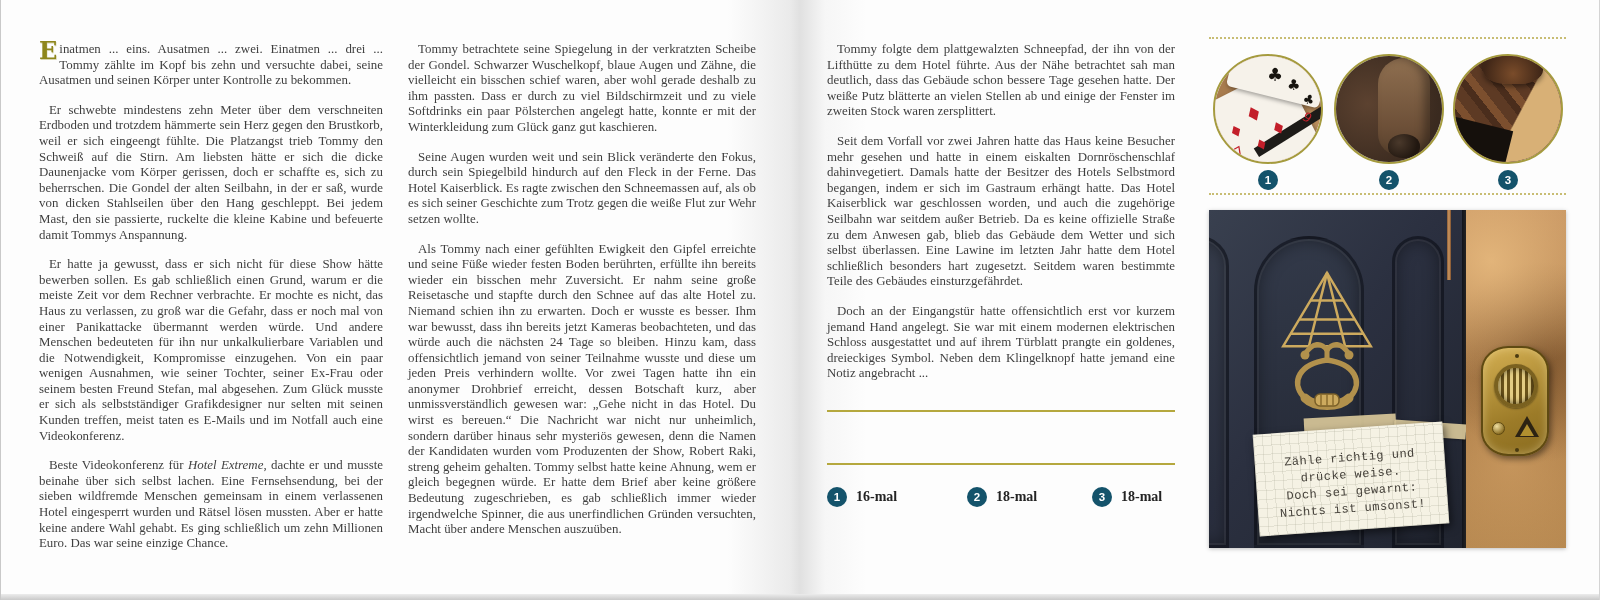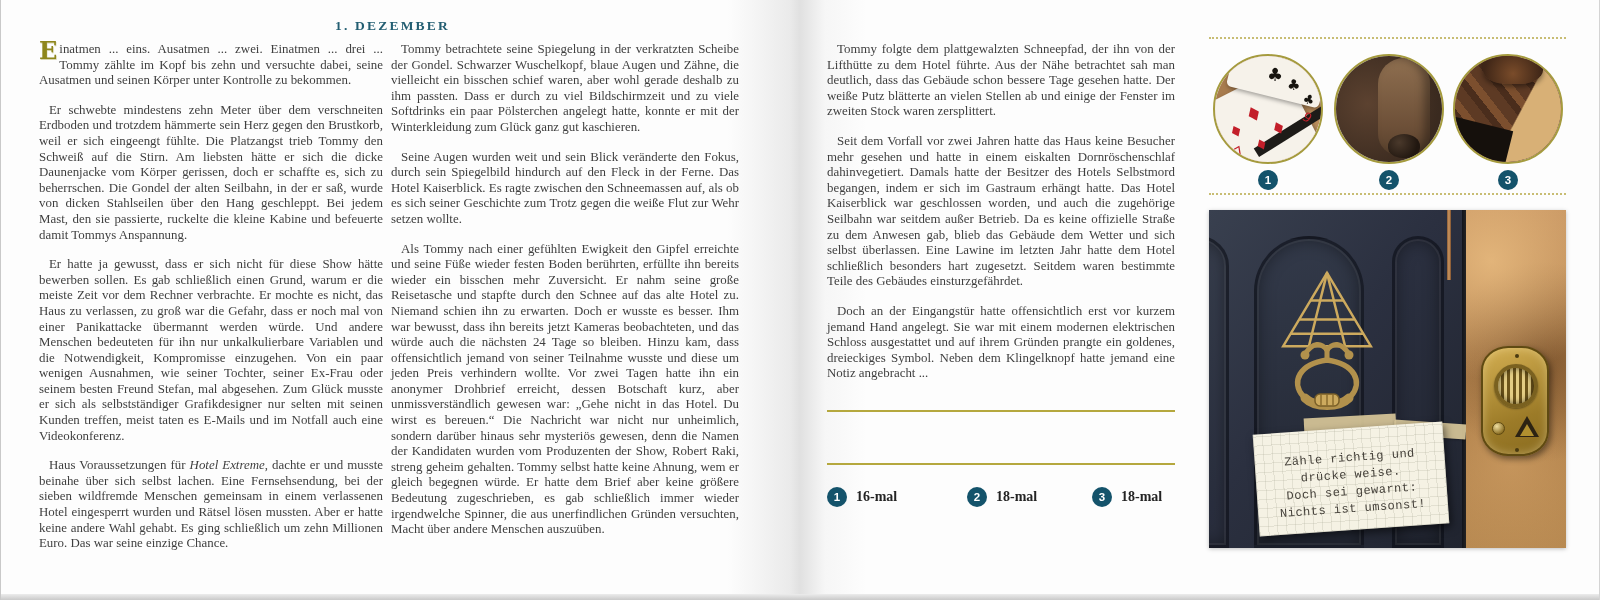--- a/index.html
+++ b/index.html
@@ -14,21 +14,21 @@
     background:linear-gradient(90deg, rgba(120,120,120,0) 0%, rgba(120,120,120,0.14) 45%, rgba(110,110,110,0.20) 52%, rgba(120,120,120,0.05) 70%, rgba(120,120,120,0) 100%);
   }
   .page-bottom-edge { position:absolute; left:0; bottom:0; width:100%; height:6px; background:linear-gradient(#ececec,#c9c9c9); }
 
   .date-heading {
     position:absolute; left:38px; top:18px; width:707px; text-align:center;
     font-weight:bold; font-size:13.5px; letter-spacing:2.2px; color:#235e72;
   }
   .col { position:absolute; top:42px; width:348px; font-size:12.9px; line-height:15.6px; text-align:justify; }
   .col-1 { left:38px; width:344px; }
-  .col-2 { left:390px; }
+  .col-2 { left:407px; }
   .col-3 { left:826px;font-family:Liberation Serif, serif; }
   .col p { margin:0 0 14px 0; text-indent:10px; }
   .col p.p-drop { text-indent:0; }
   .dropcap {
     float:left; font-size:24px; line-height:16px; font-weight:bold; color:#8e861c;
     font-family:"DejaVu Serif", serif; margin:1px 2px 0 0; text-shadow:0.5px 0.5px 0 rgba(142,134,28,0.35);
   }
 
   .rule { position:absolute; left:826px; width:348px; height:2px; background:#b5a83e; }
   .rule-top { top:410px; }
@@ -121,39 +121,38 @@
     border-left:7px solid transparent; border-right:7px solid transparent; border-bottom:12px solid #b1902f; }
   .screw { position:absolute; width:4px; height:4px; border-radius:50%; background:#4a3a10; left:32px; }
   .screw-top { top:6px; } .screw-bot { top:100px; }
 </style>
 </head>
 <body>
 
 <div class="spread">
   <div class="gutter"></div>
 
-  <div class="date-heading">1. DEZEMBER</div>
 
   <div class="col col-1">
     <p class="p-drop"><span class="dropcap">E</span><span>inatmen ... eins. Ausatmen ... zwei. Einatmen ... drei ... Tommy zählte im Kopf bis zehn und versuchte dabei, seine Ausatmen und seinen Körper unter Kontrolle zu bekommen.</span></p>
     <p>Er schwebte mindestens zehn Meter über dem verschneiten Erdboden und trotzdem hämmerte sein Herz gegen den Brustkorb, weil er sich eingeengt fühlte. Die Platzangst trieb Tommy den Schweiß auf die Stirn. Am liebsten hätte er sich die dicke Daunenjacke vom Körper gerissen, doch er schaffte es, sich zu beherrschen. Die Gondel der alten Seilbahn, in der er saß, wurde von dicken Stahlseilen über den Hang geschleppt. Bei jedem Mast, den sie passierte, ruckelte die kleine Kabine und befeuerte damit Tommys Anspannung.</p>
     <p>Er hatte ja gewusst, dass er sich nicht für diese Show hätte bewerben sollen. Es gab schließlich einen Grund, warum er die meiste Zeit vor dem Rechner verbrachte. Er mochte es nicht, das Haus zu verlassen, zu groß war die Gefahr, dass er noch mal von einer Panikattacke übermannt werden würde. Und andere Menschen bedeuteten für ihn nur unkalkulierbare Variablen und die Notwendigkeit, Kompromisse einzugehen. Von ein paar wenigen Ausnahmen, wie seiner Tochter, seiner Ex-Frau oder seinem besten Freund Stefan, mal abgesehen. Zum Glück musste er sich als selbstständiger Grafikdesigner nur selten mit seinen Kunden treffen, meist taten es E-Mails und im Notfall auch eine Videokonferenz.</p>
-    <p><span>Haus Voraussetzungen für </span><i>Hotel Extreme</i><span>, dachte er und musste beinahe über sich selbst lachen. Eine Fernsehsendung, bei der sieben wildfremde Menschen gemeinsam in einem verlassenen Hotel eingesperrt wurden und Rätsel lösen mussten. Aber er hatte keine andere Wahl gehabt. Es ging schließlich um zehn Millionen Euro. Das war seine einzige Chance.</span></p>
+    <p><span>Beste Videokonferenz für </span><i>Hotel Extreme</i><span>, dachte er und musste beinahe über sich selbst lachen. Eine Fernsehsendung, bei der sieben wildfremde Menschen gemeinsam in einem verlassenen Hotel eingesperrt wurden und Rätsel lösen mussten. Aber er hatte keine andere Wahl gehabt. Es ging schließlich um zehn Millionen Euro. Das war seine einzige Chance.</span></p>
   </div>
 
   <div class="col col-2">
     <p>Tommy betrachtete seine Spiegelung in der verkratzten Scheibe der Gondel. Schwarzer Wuschelkopf, blaue Augen und Zähne, die vielleicht ein bisschen schief waren, aber wohl gerade deshalb zu ihm passten. Dass er durch zu viel Bildschirmzeit und zu viele Softdrinks ein paar Pölsterchen angelegt hatte, konnte er mit der Winterkleidung zum Glück ganz gut kaschieren.</p>
     <p>Seine Augen wurden weit und sein Blick veränderte den Fokus, durch sein Spiegelbild hindurch auf den Fleck in der Ferne. Das Hotel Kaiserblick. Es ragte zwischen den Schneemassen auf, als ob es sich seiner Geschichte zum Trotz gegen die weiße Flut zur Wehr setzen wollte.</p>
     <p>Als Tommy nach einer gefühlten Ewigkeit den Gipfel erreichte und seine Füße wieder festen Boden berührten, erfüllte ihn bereits wieder ein bisschen mehr Zuversicht. Er nahm seine große Reisetasche und stapfte durch den Schnee auf das alte Hotel zu. Niemand schien ihn zu erwarten. Doch er wusste es besser. Ihm war bewusst, dass ihn bereits jetzt Kameras beobachteten, und das würde auch die nächsten 24 Tage so bleiben. Hinzu kam, dass offensichtlich jemand von seiner Teilnahme wusste und diese um jeden Preis verhindern wollte. Vor zwei Tagen hatte ihn ein anonymer Drohbrief erreicht, dessen Botschaft kurz, aber unmissverständlich gewesen war: „Gehe nicht in das Hotel. Du wirst es bereuen.“ Die Nachricht war nicht nur unheimlich, sondern darüber hinaus sehr mysteriös gewesen, denn die Namen der Kandidaten wurden vom Produzenten der Show, Robert Raki, streng geheim gehalten. Tommy selbst hatte keine Ahnung, wem er gleich begegnen würde. Er hatte dem Brief aber keine größere Bedeutung zugeschrieben, es gab schließlich immer wieder irgendwelche Spinner, die aus unerfindlichen Gründen versuchten, Macht über andere Menschen auszuüben.</p>
   </div>
 
   <div class="col col-3">
     <p>Tommy folgte dem plattgewalzten Schneepfad, der ihn von der Lifthütte zu dem Hotel führte. Aus der Nähe betrachtet sah man deutlich, dass das Gebäude schon bessere Tage gesehen hatte. Der weiße Putz blätterte an vielen Stellen ab und einige der Fenster im zweiten Stock waren zersplittert.</p>
     <p>Seit dem Vorfall vor zwei Jahren hatte das Haus keine Besucher mehr gesehen und hatte in einem eiskalten Dornröschenschlaf dahinvegetiert. Damals hatte der Besitzer des Hotels Selbstmord begangen, indem er sich im Gastraum erhängt hatte. Das Hotel Kaiserblick war geschlossen worden, und auch die zugehörige Seilbahn war seitdem außer Betrieb. Da es keine offizielle Straße zu dem Anwesen gab, blieb das Gebäude dem Wetter und sich selbst überlassen. Eine Lawine im letzten Jahr hatte dem Hotel schließlich besonders hart zugesetzt. Seitdem waren bestimmte Teile des Gebäudes einsturzgefährdet.</p>
-    <p>Doch an der Eingangstür hatte offensichtlich erst vor kurzem jemand Hand angelegt. Sie war mit einem modernen elektrischen Schloss ausgestattet und auf ihrem Gründen prangte ein goldenes, dreieckiges Symbol. Neben dem Klingelknopf hatte jemand eine Notiz angebracht ...</p>
+    <p>Doch an der Eingangstür hatte offensichtlich erst vor kurzem jemand Hand angelegt. Sie war mit einem modernen elektrischen Schloss ausgestattet und auf ihrem Türblatt prangte ein goldenes, dreieckiges Symbol. Neben dem Klingelknopf hatte jemand eine Notiz angebracht ...</p>
   </div>
 
   <div class="rule rule-top"></div>
   <div class="rule rule-bottom"></div>
 
   <div class="answer answer-1">
     <div class="badge">1</div>
     <div class="answer-label">16-mal</div>
   </div>
   <div class="answer answer-2">

